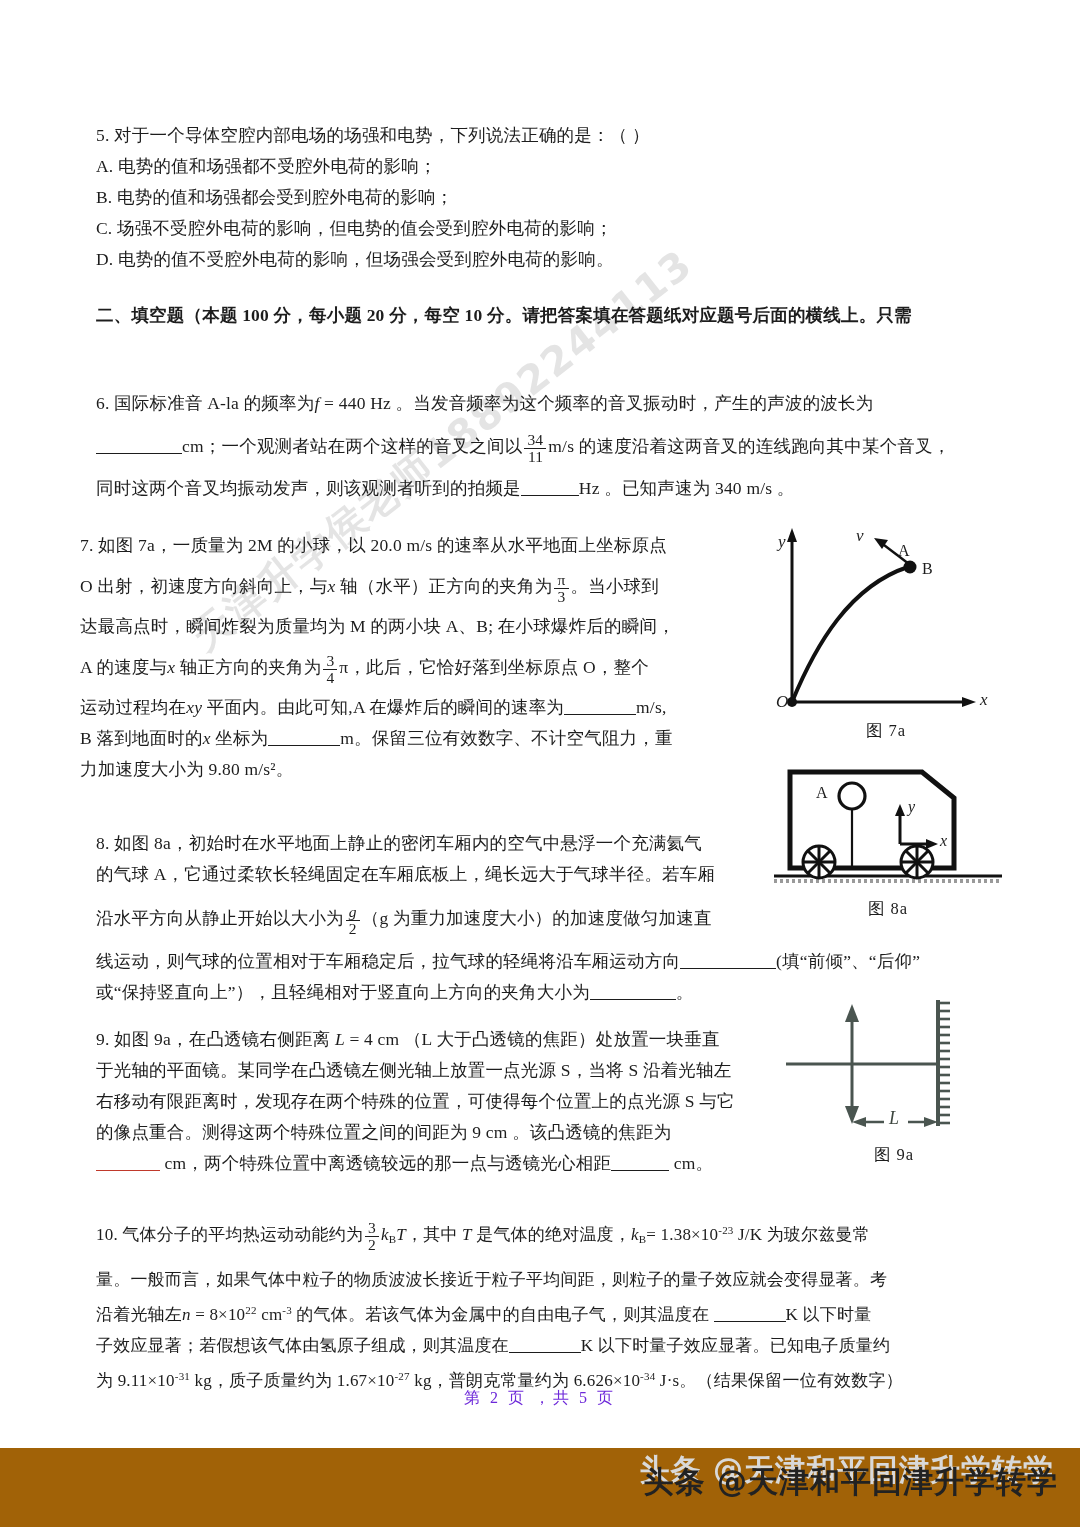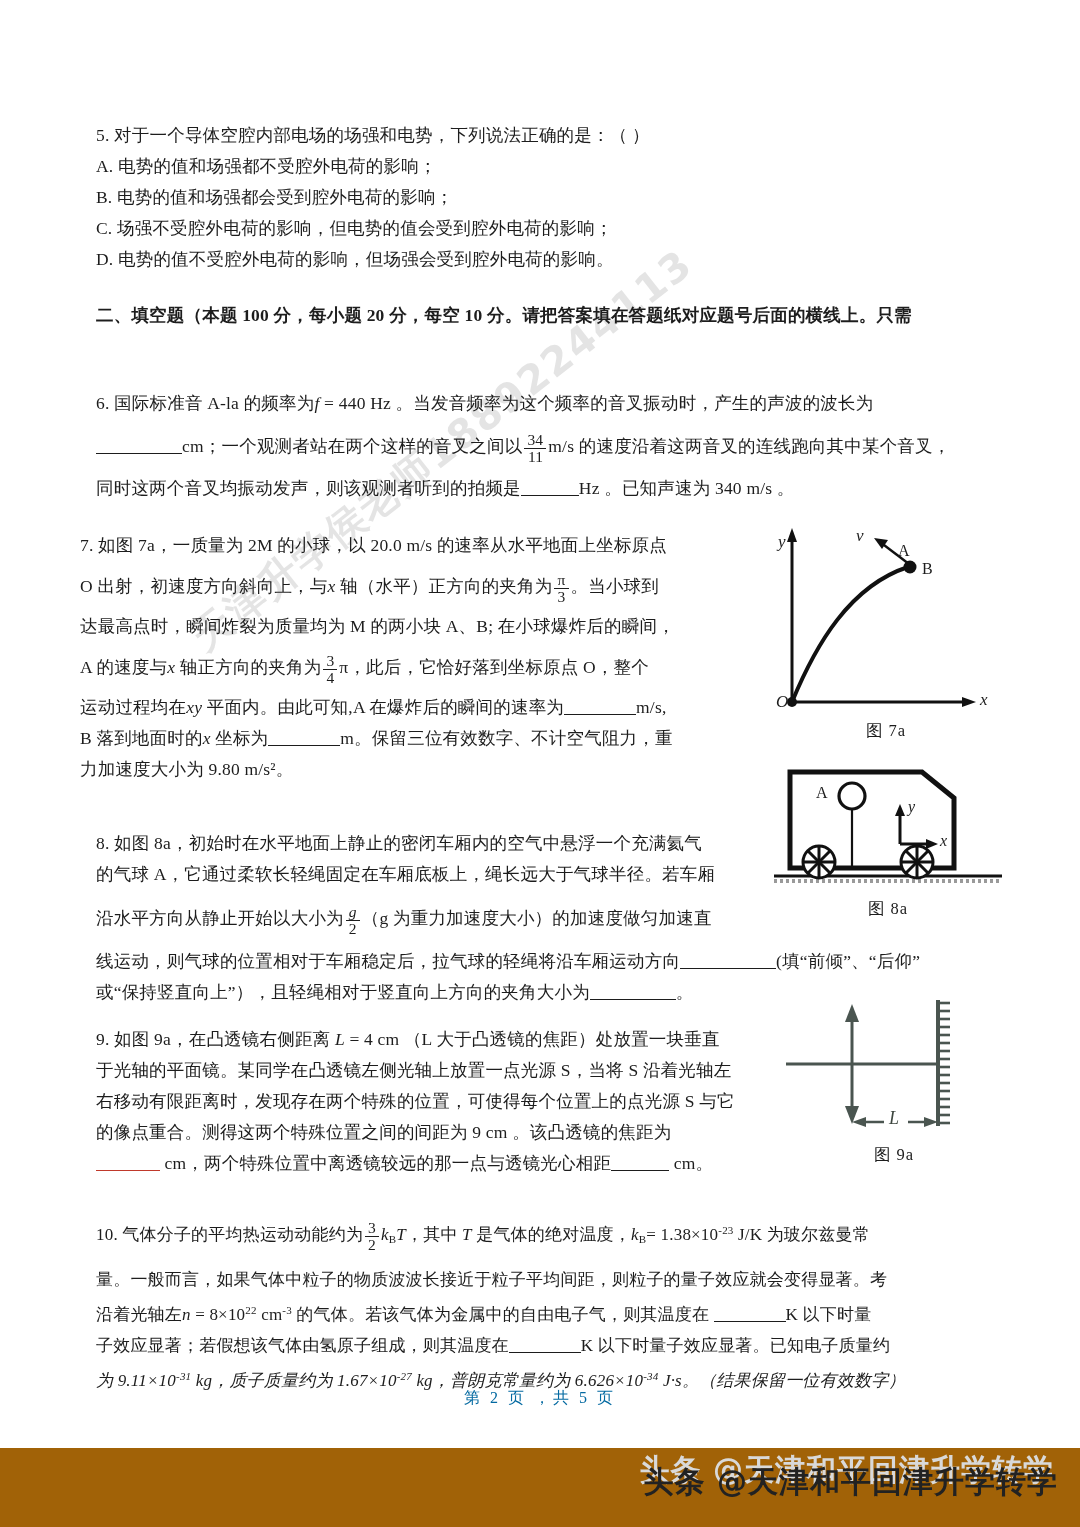--- a/index.html
+++ b/index.html
@@ -67,21 +67,21 @@
   
   #fig7a{left:770px;top:524px;width:232px;}
   
   #fig8a{left:772px;top:760px;width:232px;}
   
   #fig9a{left:784px;top:1000px;width:220px;}
 
   
   .footer{
     position:absolute;left:0;top:1388px;width:1080px;
-    text-align:center;font-size:16px;color:#0369a1;letter-spacing:3px;
+    text-align:center;font-size:16px;color:#6d28d9;letter-spacing:3px;
   }
 
   
   .bottombar{
     position:absolute;left:0;top:1448px;width:1080px;height:79px;
     background:#a16207;
   }
   .bottombar .wm{
     position:absolute;right:22px;top:14px;
     font-family:"DejaVu Sans","Liberation Sans",sans-serif;
@@ -294,21 +294,21 @@
     <div class="qline" style="line-height:50px;font-size:17px;">
       <span>10. 气体分子的平均热运动动能约为</span><span class="frac"><span class="num">3</span><span class="den">2</span></span><span class="ital">k</span><span class="sub">B</span><span class="ital">T</span><span>，其中</span>&nbsp;<span class="ital">T</span>&nbsp;<span>是气体的绝对温度，</span><span class="ital">k</span><span class="sub">B</span><span>= 1.38×10</span><span class="sup">-23</span>&nbsp;<span>J/K 为玻尔兹曼常</span>
     </div>
     <div class="qline" style="font-size:17px;">量。一般而言，如果气体中粒子的物质波波长接近于粒子平均间距，则粒子的量子效应就会变得显著。考</div>
     <div class="qline" style="font-size:17px;">
       <span>沿着光轴左</span><span class="ital">n</span>&nbsp;<span>= 8×10</span><span class="sup">22</span>&nbsp;<span>cm</span><span class="sup">-3</span>&nbsp;<span>的气体。若该气体为金属中的自由电子气，则其温度在</span>&nbsp;<span class="blank w72"></span><span>K 以下时量</span>
     </div>
     <div class="qline" style="font-size:17px;">
       <span>子效应显著；若假想该气体由氢原子组成，则其温度在</span><span class="blank w72"></span><span>K 以下时量子效应显著。已知电子质量约</span>
     </div>
-    <div class="qline" style="font-size:17px;font-style:italic;">
+    <div class="qline" style="font-size:17px;">
       <span>为 9.11×10</span><span class="sup">-31</span>&nbsp;<span>kg，质子质量约为 1.67×10</span><span class="sup">-27</span>&nbsp;<span>kg，普朗克常量约为 6.626×10</span><span class="sup">-34</span>&nbsp;<span>J·s。（结果保留一位有效数字）</span>
     </div>
   </div>
 
   <div class="footer">第 2 页 ，共 5 页</div>
 
   <div class="bottombar">
     <div class="ghost">头条 @天津和平回津升学转学</div>
     <div class="wm">头条 @天津和平回津升学转学</div>
   </div>

